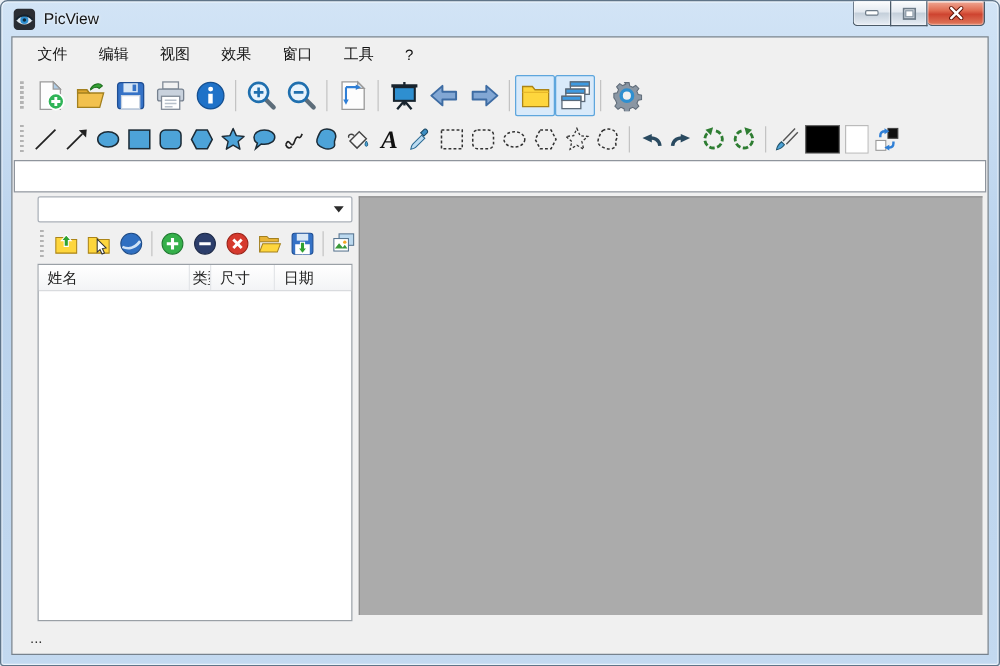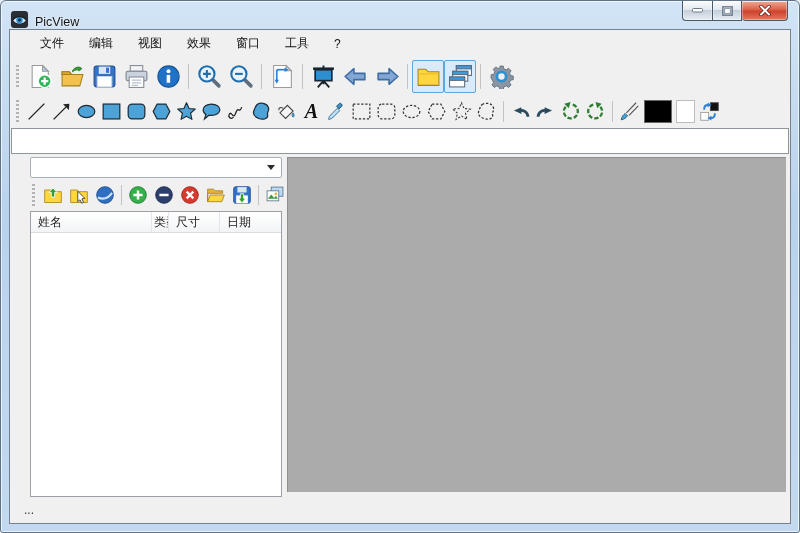--- a/index.html
+++ b/index.html
@@ -2,37 +2,37 @@
 <html><head>
 <meta charset="utf-8">
 <style>
   html,body{margin:0;padding:0;}
   body{width:800px;height:533px;position:relative;overflow:hidden;
        font-family:"Liberation Sans",sans-serif;background:#e9eef4;}
   .win{position:absolute;inset:0;border:1px solid #5f7488;border-radius:6px 6px 3px 3px;
        background:linear-gradient(180deg,#d2e4f6,#b9d2ec 40%,#c3d9f0);
        box-shadow:inset 0 0 0 1px rgba(255,255,255,.65);}
   
-  .titlebar{position:absolute;top:0;left:0;right:0;height:28px;display:flex;align-items:flex-end;padding-left:9px;}
+  .titlebar{position:absolute;top:0;left:0;right:0;height:28px;display:flex;align-items:center;padding-left:9px;}
   .app-icon{width:19px;height:19px;margin-right:6px;display:inline-block;}
   .app-icon svg{width:19px;height:19px;display:block;}
   .title{font-size:12.5px;color:#141414;text-shadow:0 0 3px #fff;}
   .winbtns{position:absolute;top:0;right:11px;display:flex;}
   .wb{height:19px;border:1px solid #4b5a68;border-top:none;display:flex;align-items:center;justify-content:center;
       box-shadow:inset 0 1px 0 rgba(255,255,255,.6), inset 0 0 0 1px rgba(255,255,255,.35);}
   .wb.min{width:29px;border-radius:0 0 0 4px;border-right:none;
       background:linear-gradient(#fbfcfd,#e3e9f0 45%,#c4cfda 50%,#e7edf4);}
   .wb.max{width:28px;background:linear-gradient(#fbfcfd,#e3e9f0 45%,#c4cfda 50%,#e7edf4);}
   .wb.close{width:45px;border-radius:0 0 4px 4px;border-left:none;
       background:linear-gradient(#f0aa97,#e06a50 40%,#ce4430 55%,#e0795c);}
   .wb svg{display:block;}
   
   .client{position:absolute;left:8px;right:8px;top:28px;bottom:8px;background:#f0f0f0;
           border:1px solid #76828e;display:flex;flex-direction:column;overflow:hidden;}
-  .menubar{height:27px;flex:0 0 27px;display:flex;align-items:center;padding:0 20px;font-size:12px;color:#111;}
+  .menubar{height:27px;flex:0 0 27px;display:flex;align-items:center;padding:0 10px;font-size:12px;color:#111;}
   .menu-item{padding:4px 10px;margin-right:5px;cursor:default;}
   .toolbar{display:flex;align-items:center;padding:1px 4px;}
   .tb-main{height:36px;flex:0 0 36px;}
   .tb-draw{height:30px;flex:0 0 30px;}
   .grip{width:3px;height:22px;margin:0 5px 0 2px;flex:0 0 3px;
         background:repeating-linear-gradient(180deg,#b3b3b3 0 2px,transparent 2px 4px);}
   .tb-btn{display:flex;align-items:center;justify-content:center;border:1px solid transparent;border-radius:2px;flex:0 0 auto;}
   .tb-main .tb-btn{width:30px;height:31px;}
   .tb-main .ic svg{width:25px;height:25px;display:block;}
   .tb-draw .tb-btn{width:23px;height:25px;}

